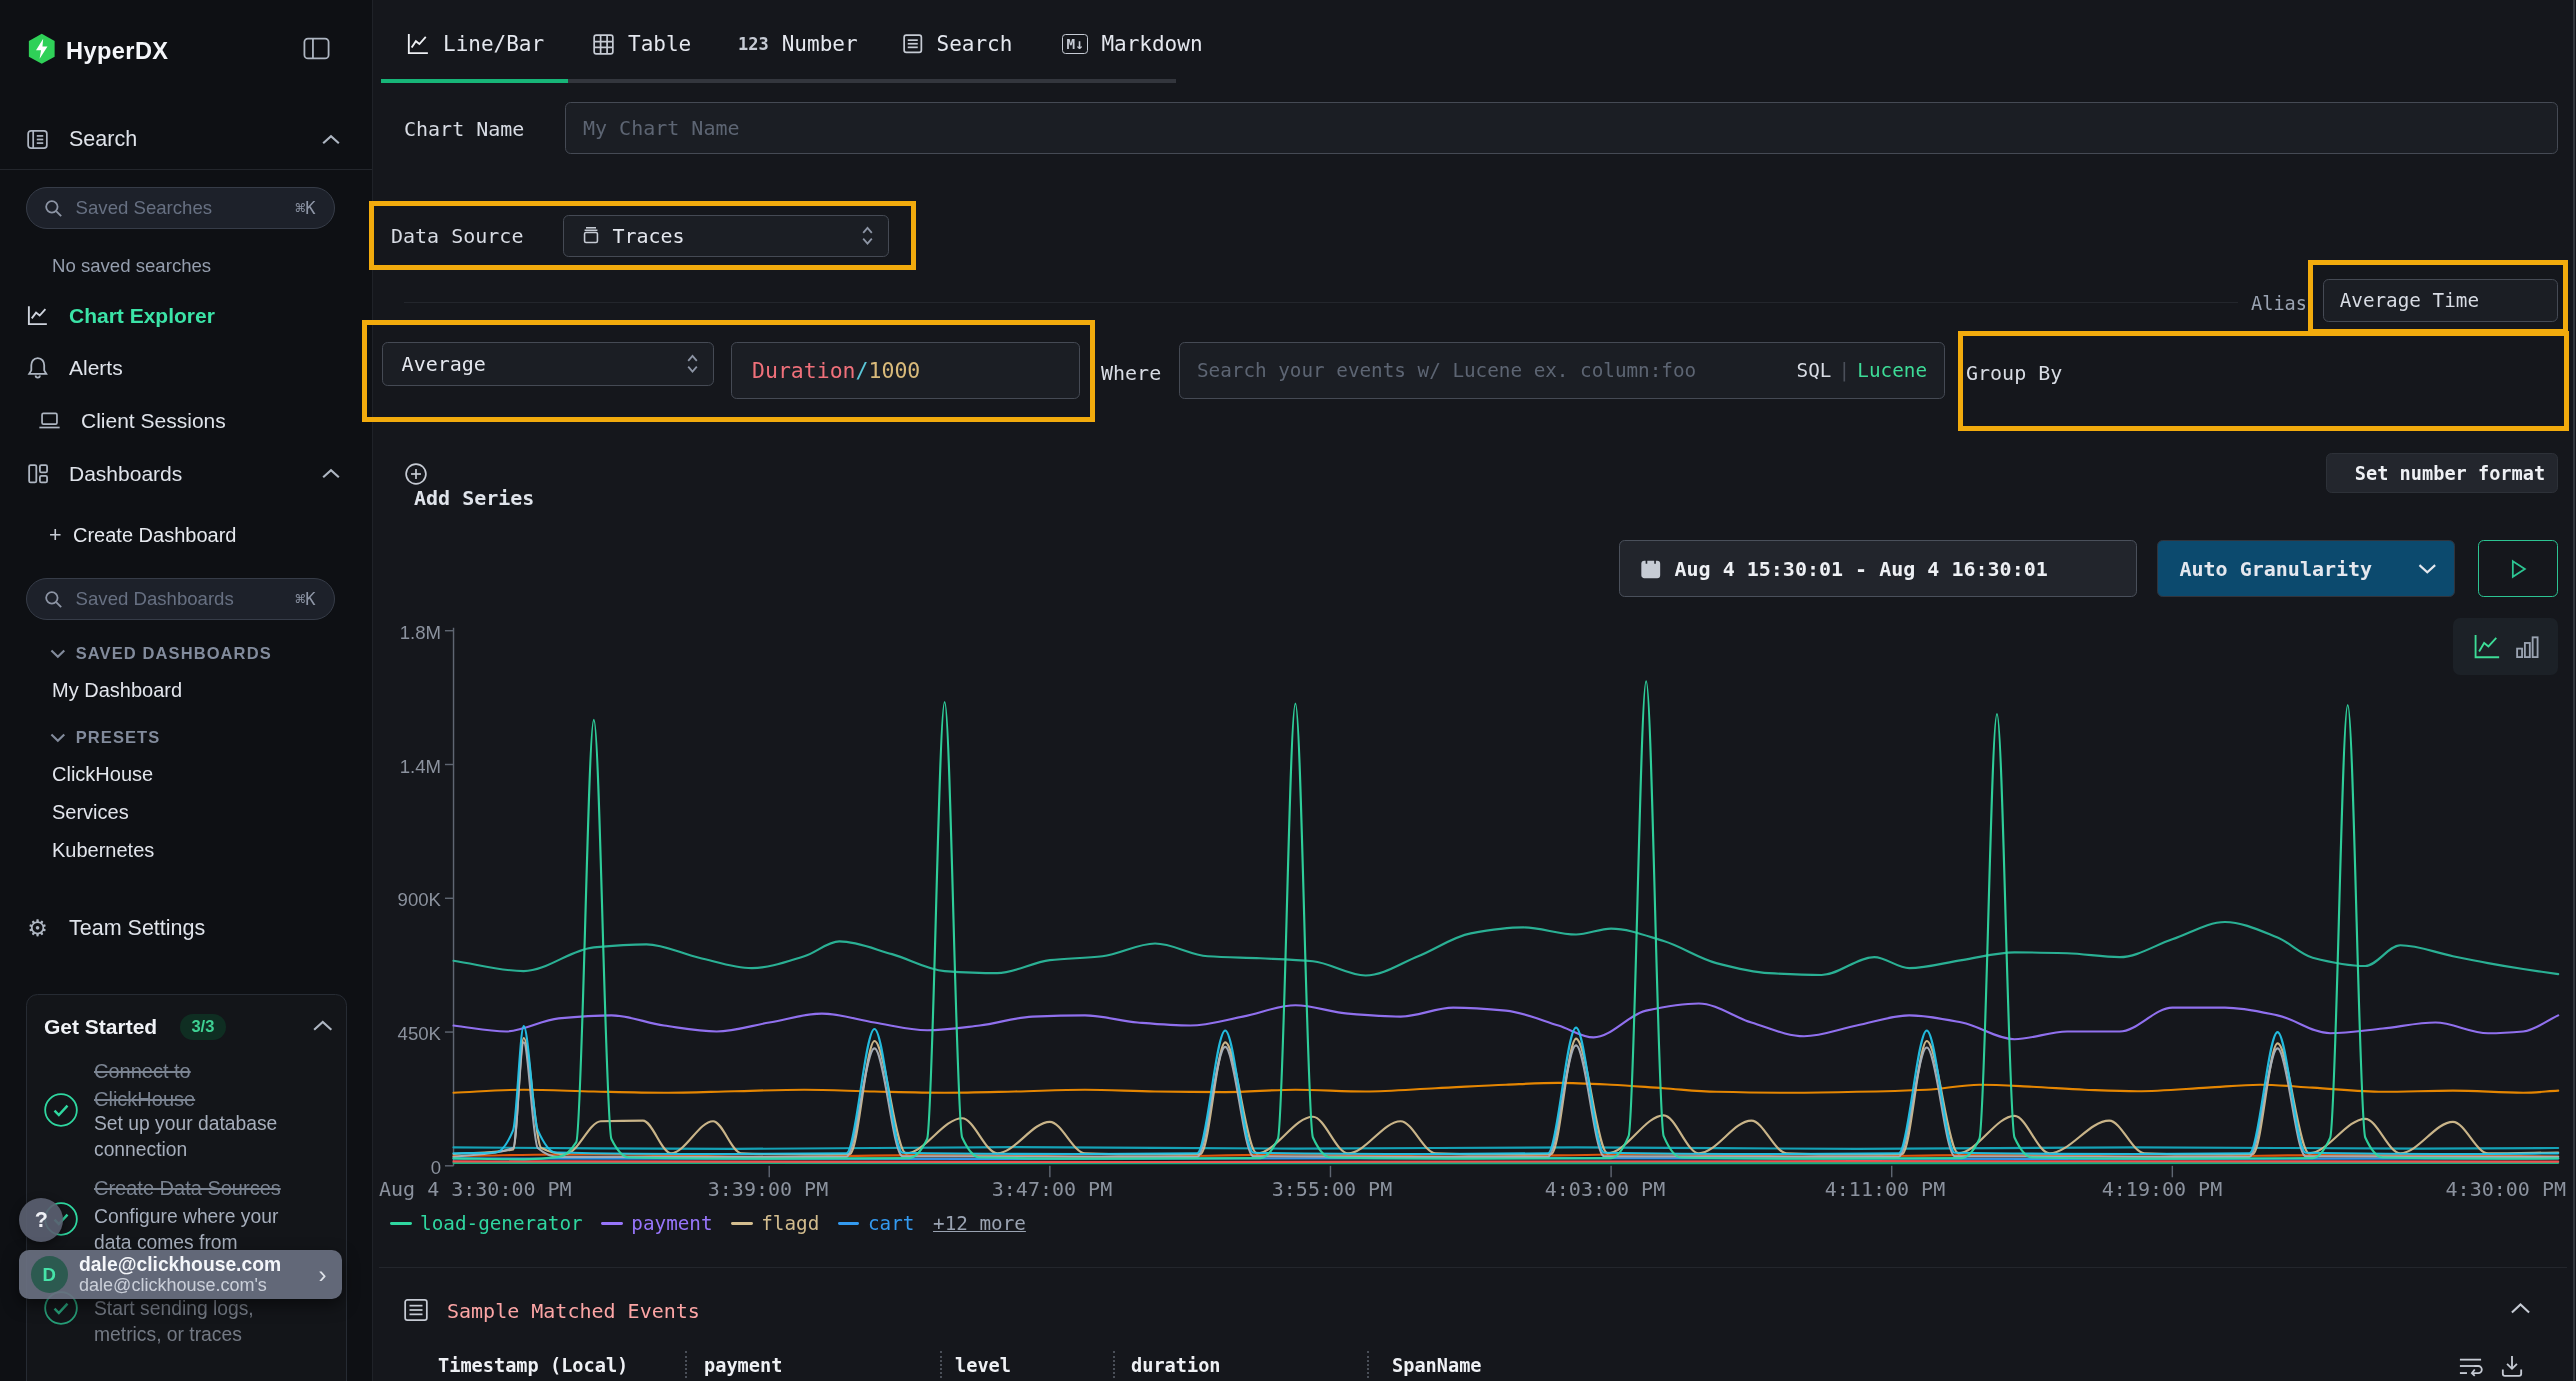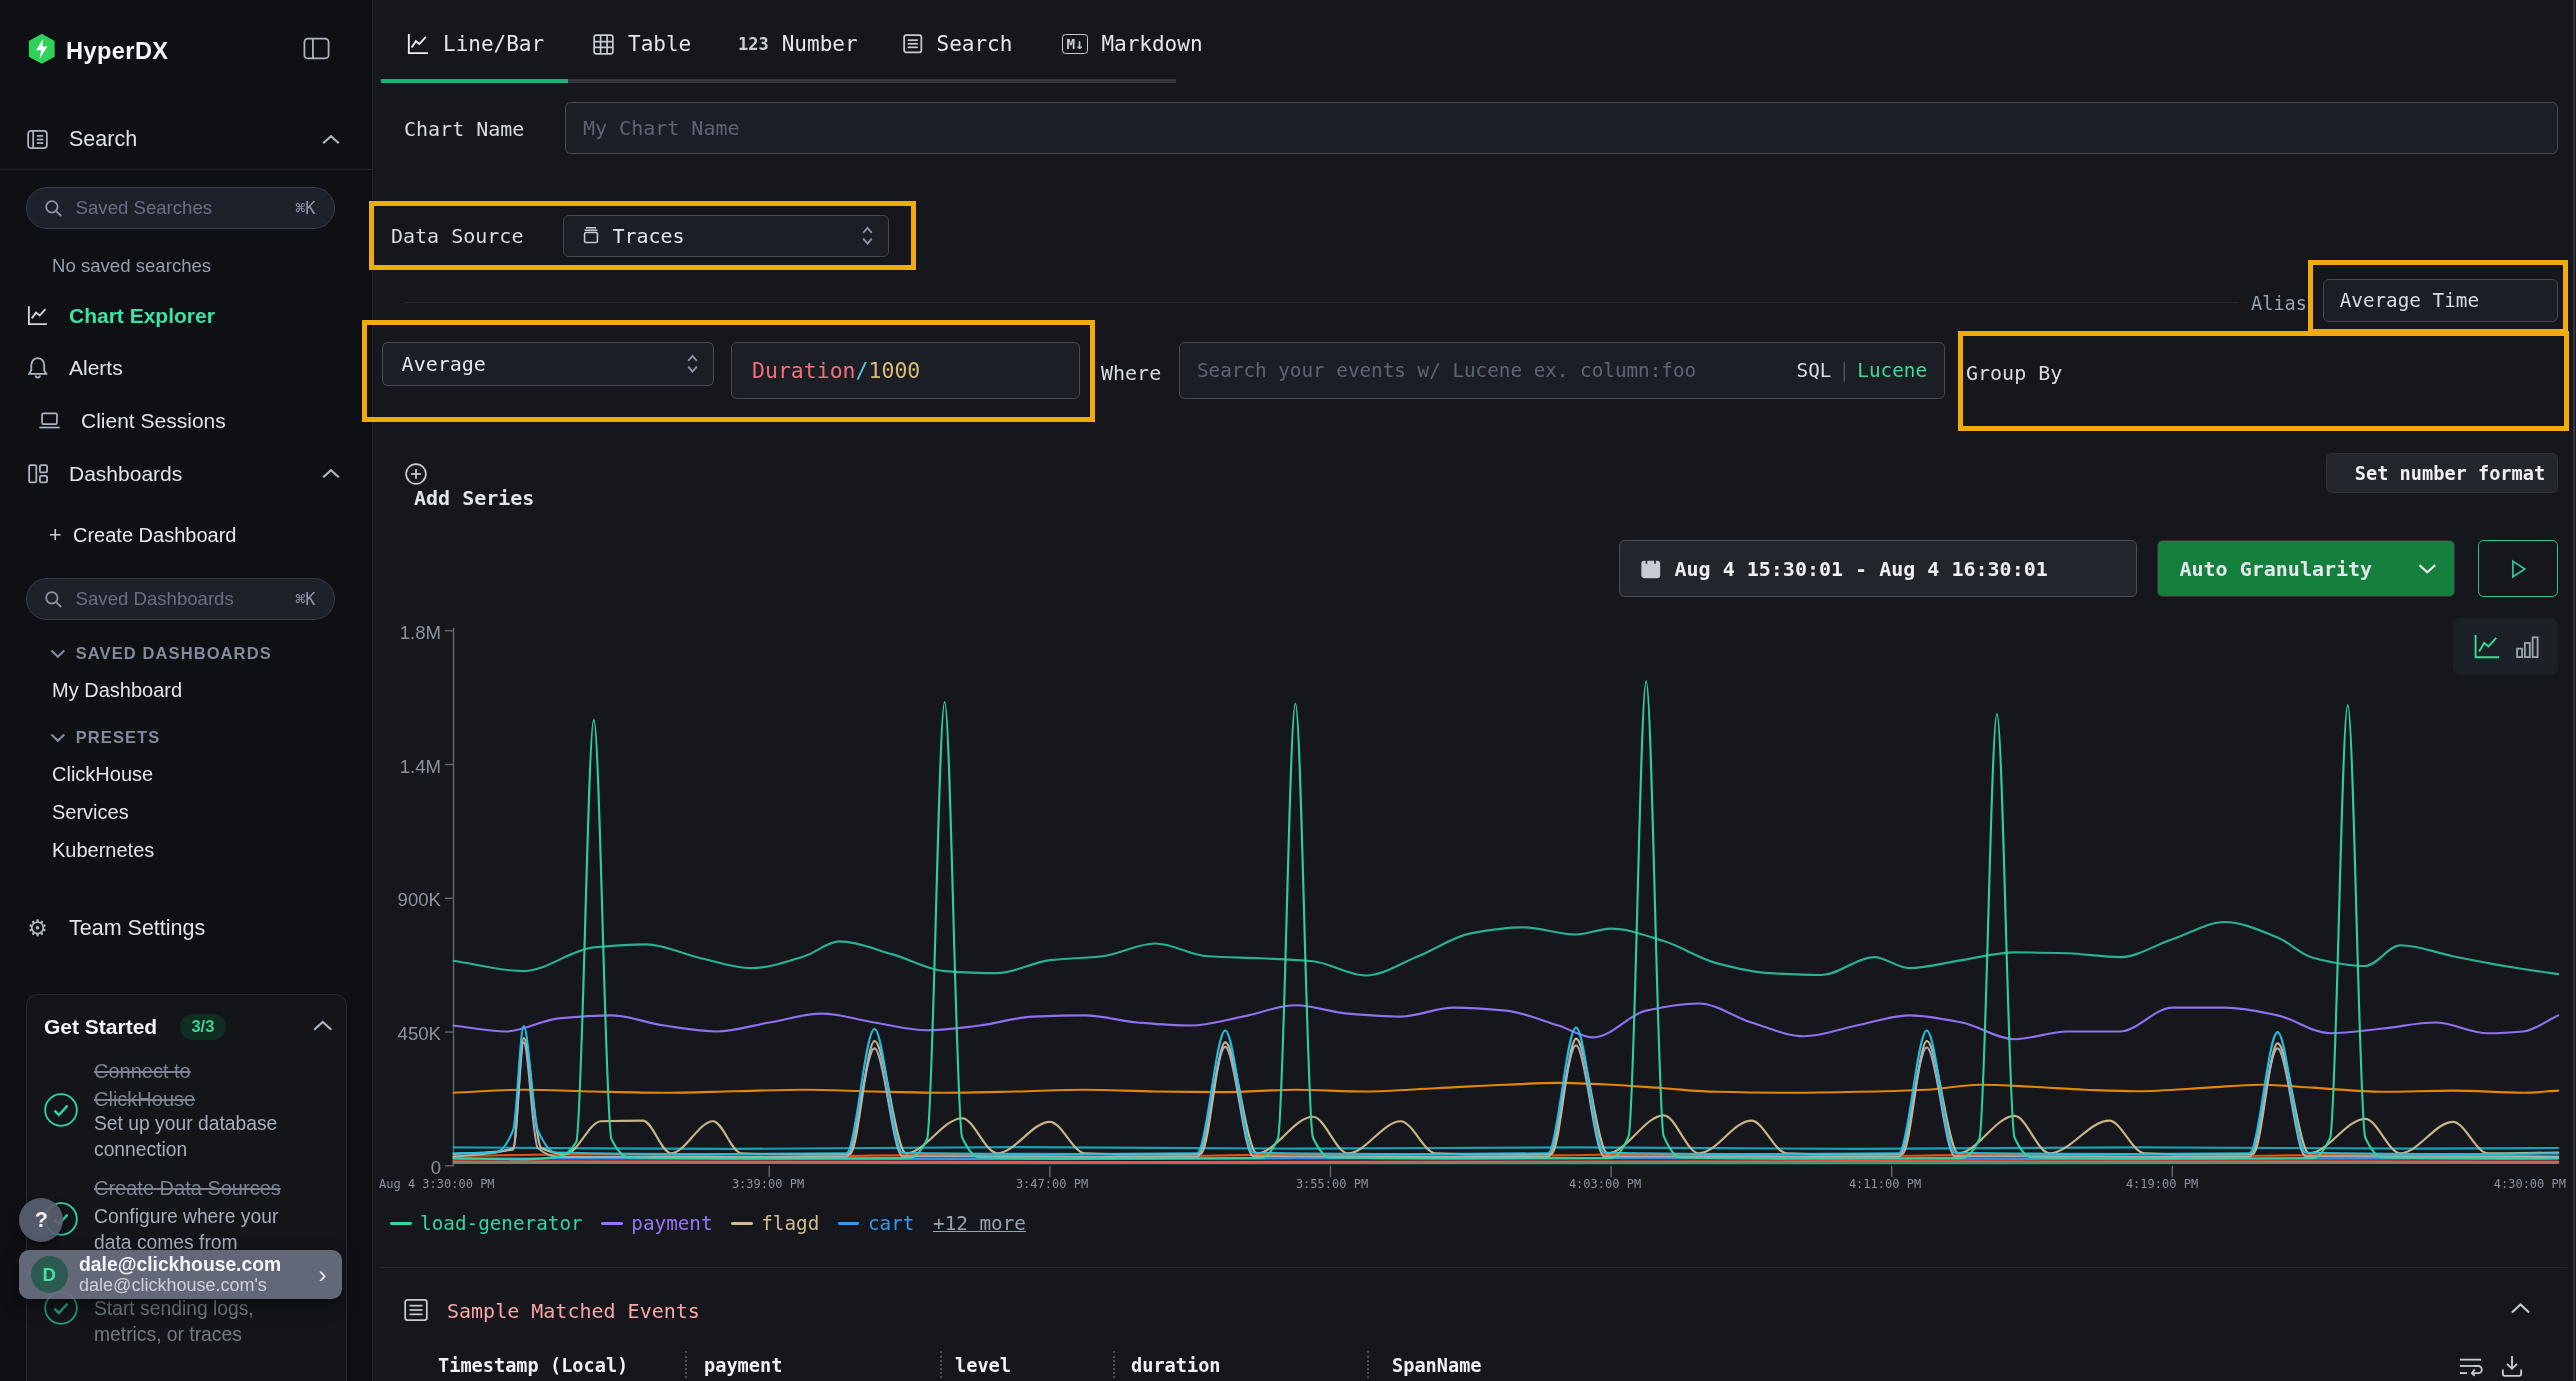--- a/index.html
+++ b/index.html
@@ -44,21 +44,21 @@
   .field{position:absolute;background:#1b1e24;border:0.7px solid #454a54;border-radius:5.7px;box-sizing:border-box;
          display:flex;align-items:center;}
   .field input{background:transparent;border:none;outline:none;color:#d8dce4;font-family:"DejaVu Sans Mono",monospace;font-size:20px;width:100%;padding:0 17px;}
   .field input::placeholder{color:#5d6573;}
   .lbl{position:absolute;font-size:20px;color:#d8dce4;}
   .ylw{position:absolute;border:5.7px solid #f2ab0d;box-sizing:border-box;z-index:3;}
   .btn{position:absolute;background:#23262d;border:0.7px solid #2d3138;border-radius:5.7px;display:flex;align-items:center;justify-content:center;
        font-size:18.6px;font-weight:bold;color:#eef0f4;cursor:pointer;box-sizing:border-box;padding-left:16px;}
   
   .yticks div{position:absolute;left:329px;width:112px;text-align:right;font-size:18.6px;color:#8b929e;}
-  .xtick{position:absolute;top:1177px;font-size:12px;color:#8b929e;}
+  .xtick{position:absolute;top:1177px;font-size:20px;color:#8b929e;}
   .legend{position:absolute;left:390px;top:1212px;display:flex;align-items:center;gap:18.6px;font-size:19.3px;}
   .legend .dash{display:inline-block;width:21.5px;height:3.6px;border-radius:1.4px;margin-right:8.6px;vertical-align:middle;}
   .legend .li{display:flex;align-items:center;cursor:pointer;}
   .legend .more{color:#9aa3b2;text-decoration:underline;cursor:pointer;}
   
   .col-h{position:absolute;top:1355px;font-size:18.6px;font-weight:bold;color:#eef0f4;}
   .col-sep{position:absolute;top:1351px;height:27px;border-left:2.1px dotted #4a4f58;}
   svg{display:block;}
 </style>
 </head>
@@ -357,21 +357,21 @@
   <div class="field" style="left:1619px;top:540px;width:518px;height:57px;background:#22252c;border-color:#4a505b;">
     <span style="margin-left:20px;">
       <svg width="21.5" height="21.5" viewBox="0 0 30 30" fill="none" stroke="#c6cbd4" stroke-width="2.3">
           <rect x="3" y="5" width="24" height="22" rx="3" fill="#c6cbd4"></rect>
           <line x1="9" y1="2" x2="9" y2="8" stroke="#22252c"></line>
           <line x1="21" y1="2" x2="21" y2="8" stroke="#22252c"></line>
         </svg>
     </span>
     <span class="mono" style="font-size:20px;color:#eef0f4;font-weight:bold;margin-left:13px;">Aug 4 15:30:01 - Aug 4 16:30:01</span>
   </div>
-  <div class="field" style="left:2157px;top:540px;width:298px;height:57px;background:#15803d;border-color:#31343c;">
+  <div class="field" style="left:2157px;top:540px;width:298px;height:57px;background:#0c4a6e;border-color:#31343c;">
     <span class="mono" style="font-size:20px;font-weight:bold;color:#e4e7ee;margin-left:21.5px;flex:1;">Auto Granularity</span>
     <span style="margin-right:17px;">
       <svg width="18.6" height="11.4" viewBox="0 0 26 16" fill="none" stroke="#e4e7ee" stroke-width="3">
           <polyline points="2,3 13,13 24,3"></polyline>
         </svg>
     </span>
   </div>
   <div class="abs" style="left:2478px;top:540px;width:80px;height:57px;border:1.4px solid #2cc492;border-radius:5.7px;box-sizing:border-box;display:flex;align-items:center;justify-content:center;cursor:pointer;">
     <svg width="17" height="20" viewBox="0 0 24 28" fill="none" stroke="#2cc492" stroke-width="2.5">
         <polygon points="4,3 21,14 4,25"></polygon>

